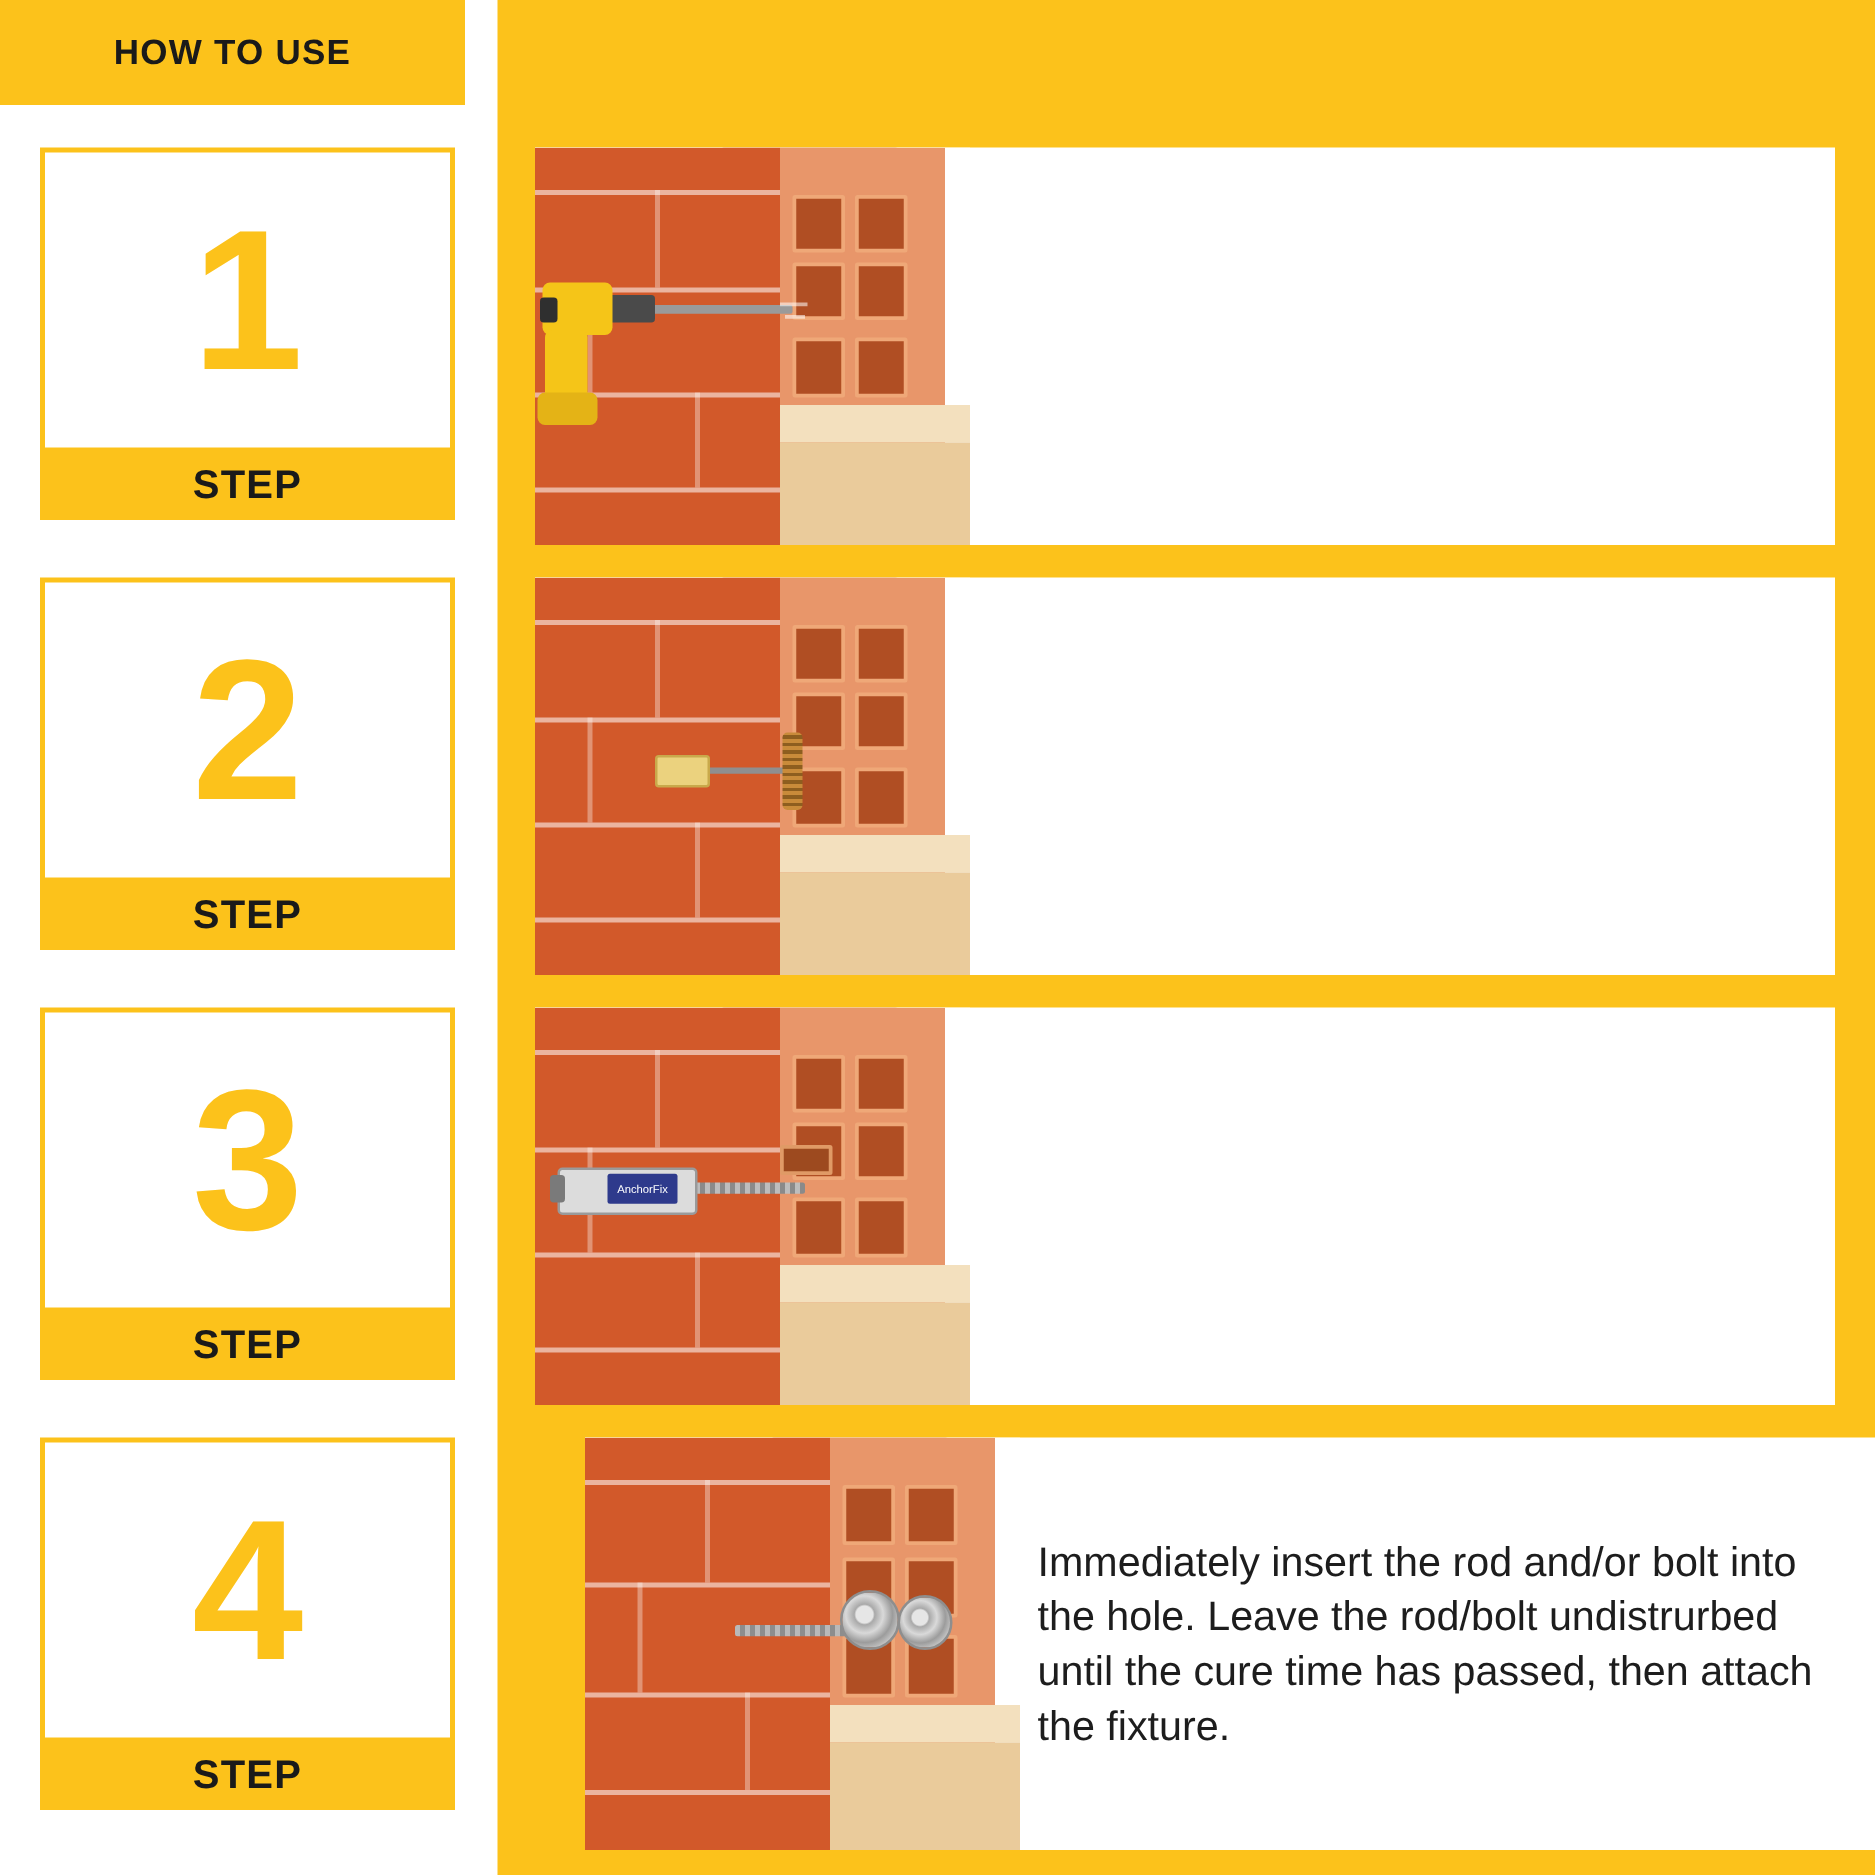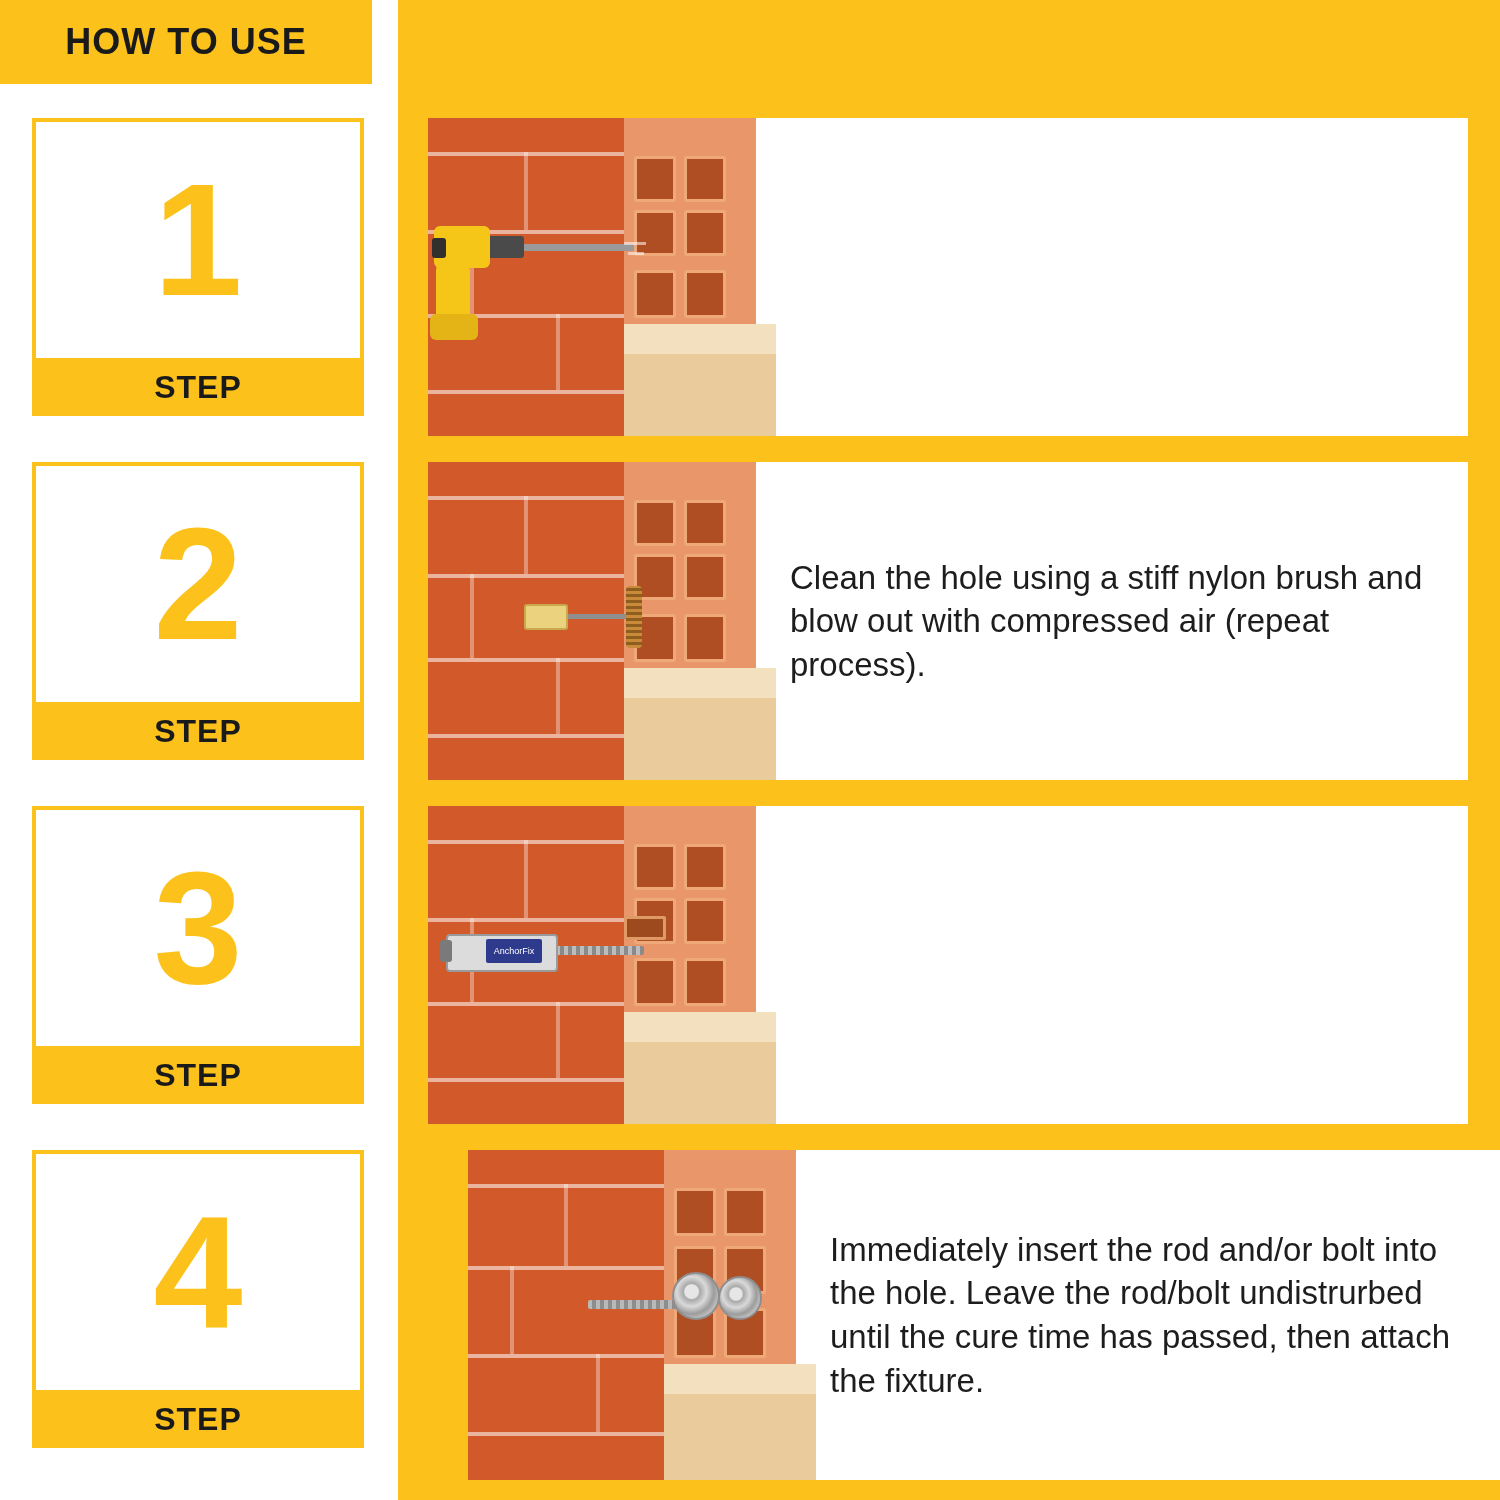--- a/index.html
+++ b/index.html
@@ -29,21 +29,21 @@
     left: 0;
     top: 0;
     width: 372px;
     height: 84px;
     background: #FCC21B;
     display: flex;
     align-items: center;
     justify-content: center;
   }
   .howto-banner .txt {
-    font-size: 36px;
+    font-size: 28px;
     font-weight: bold;
     letter-spacing: 1px;
     color: #1a1a1a;
     font-family: "Liberation Sans", sans-serif;
   }
 
   .step-card {
     position: absolute;
     left: 32px;
     width: 332px;
@@ -335,23 +335,20 @@
           </div>
           <div class="ledge" style="top:206px; height:30px;"></div>
           <div class="ledge2" style="top:236px; height:84px;"></div>
 
           <div class="brush-rod" style="left:128px; top:152px; width:76px; height:5px;"></div>
           <div class="brush-handle" style="left:96px; top:142px; width:40px; height:22px;"></div>
           <div class="brush-head" style="left:198px; top:124px; width:16px; height:62px; background:
             repeating-linear-gradient(0deg,#C98B3A 0 3px,#8e5e1f 3px 6px);"></div>
         </div>
       </div>
-      <div class="text">
-        <p>Clean the hole using a stiff nylon brush and blow out with compressed air (repeat process).</p>
-      </div>
     </div>
 
     <div class="row" style="top:806px; height:318px;">
       <div class="illus">
         <div class="brickwall">
           <div class="topslab"></div>
           <div class="face">
             <div class="fline" style="top:34px;"></div>
             <div class="fline" style="top:112px;"></div>
             <div class="fline" style="top:196px;"></div>

